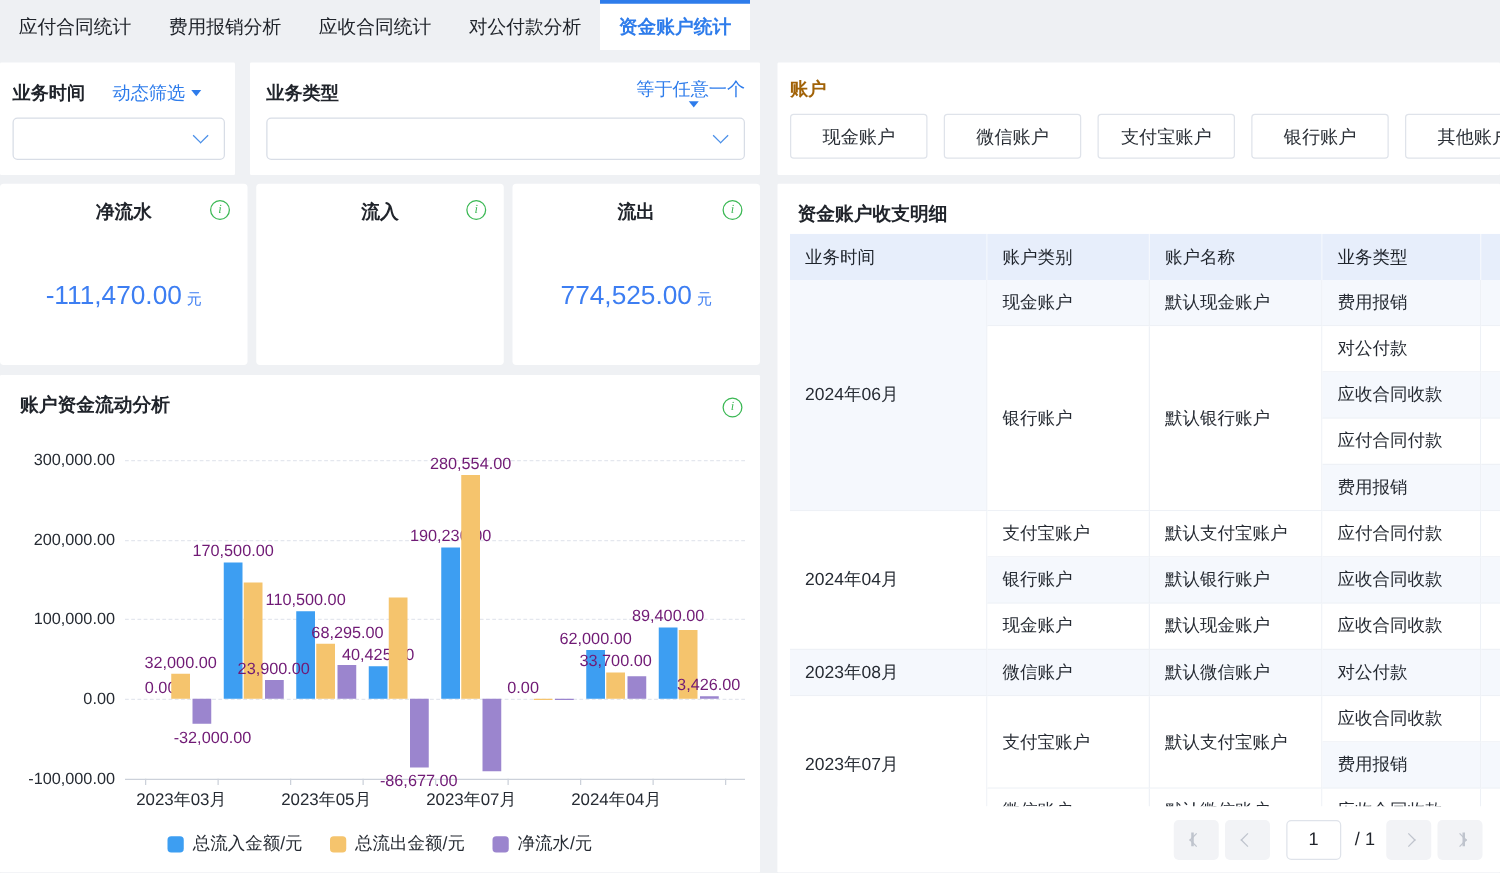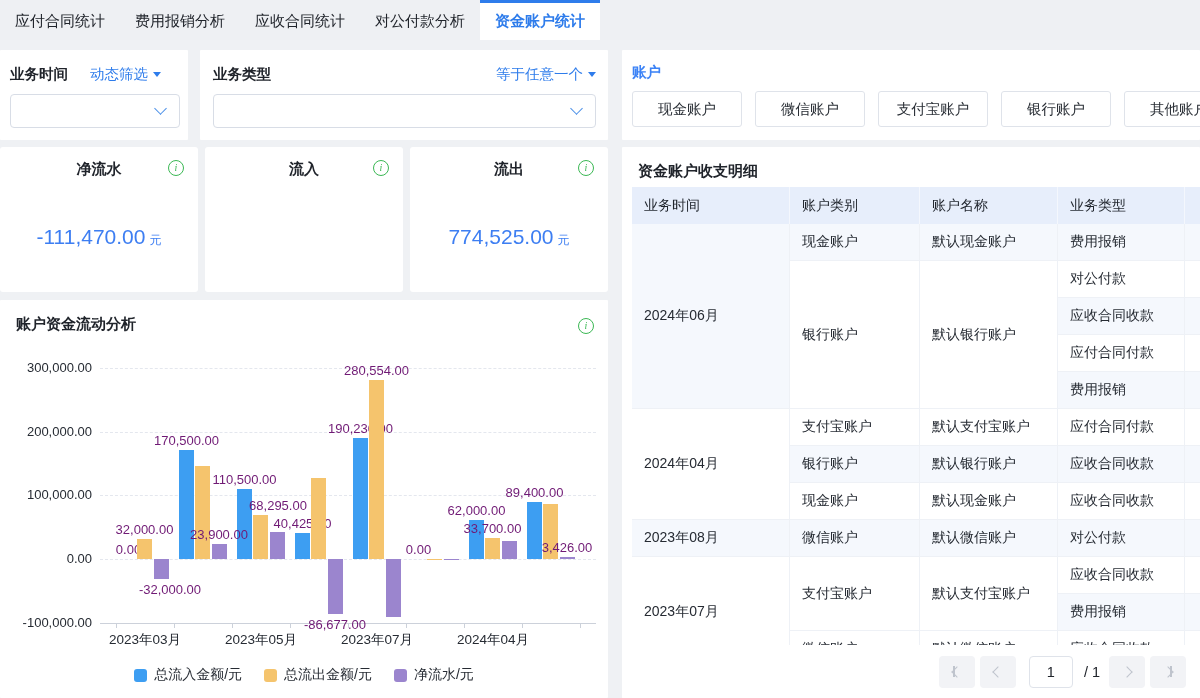--- a/index.html
+++ b/index.html
@@ -12,21 +12,21 @@
   .layout { display:flex; }
   .left { width:608px; }
   .right { width:578px; margin-left:14px; }
   .panel { background:#fff; border-radius:1px; }
   .filter-row { display:flex; margin-top:10px; height:90px; }
   .filter-a { width:188px; padding:12px 8px 0 10px; }
   .filter-b { width:408px; margin-left:12px; padding:12px 12px 0 13px; }
   .filter-head { display:flex; align-items:center; height:24px; }
   .filter-label { font-size:14.5px; font-weight:bold; color:#20242b; }
   .filter-link { font-size:14.5px; color:#2e7ceb; margin-left:22px; display:flex; align-items:center; cursor:pointer; }
-  .filter-b .filter-link { margin-left:auto; }
+  .filter-b .filter-link { margin-left:auto;flex-direction:column; }
   .caret { width:0; height:0; border-left:4.5px solid transparent; border-right:4.5px solid transparent;
     border-top:5.5px solid #2e7ceb; margin-left:5px; display:inline-block; }
   .select { margin-top:8px; height:34px; border:1px solid #d8dde6; border-radius:4px; background:#fff;
     display:flex; align-items:center; justify-content:flex-end; padding-right:14px; cursor:pointer; }
   .sel-chev { width:9px; height:9px; border-right:1.6px solid #4a8fe8; border-bottom:1.6px solid #4a8fe8;
     transform:rotate(45deg); margin-top:-5px; }
   .cards { display:flex; margin-top:7px; height:145px; gap:7px; }
   .card { flex:1; background:#fff; border-radius:3px; position:relative; }
   .card-label { text-align:center; margin-top:13px; font-size:15px; font-weight:bold; color:#20242b; }
   .info-icon { position:absolute; right:14px; top:13px; width:16px; height:16px; border:1.5px solid #3bb854;
@@ -42,21 +42,21 @@
   .gridline.solid { border-top:1px solid #ccd1da; }
   .ytick { position:absolute; left:0; width:92px; text-align:right; color:#262b33; }
   .xtick-mark { position:absolute; width:1px; height:5px; background:#ccd1da; }
   .bar { position:absolute; width:15px; }
   .bar-label { position:absolute; width:132px; text-align:center; color:#701a75; white-space:nowrap; }
   .xlabel { position:absolute; width:110px; text-align:center; font-size:13.5px; color:#262b33; }
   .legend { position:absolute; left:0; right:0; display:flex; justify-content:center; gap:22px; }
   .legend-item { display:flex; align-items:center; gap:7px; font-size:14px; color:#262b33; }
   .legend-swatch { width:13px; height:13px; border-radius:3px; display:inline-block; }
   .accounts-panel { margin-top:10px; height:90px; padding:10px 0 0 10px; overflow:hidden; }
-  .accounts-title { font-size:14.5px; font-weight:bold; color:#3b82f6; height:24px; line-height:24px; }
+  .accounts-title { font-size:14.5px; font-weight:bold; color:#a16207; height:24px; line-height:24px; }
   .acc-btns { display:flex; gap:13px; margin-top:7px; width:620px; }
   .acc-btn { width:110px; height:36px; flex:0 0 auto; background:#fff; border:1px solid #dfe3ea; border-radius:3px;
     font-size:14.5px; color:#2a2f36; display:flex; align-items:center; justify-content:center; cursor:pointer; }
   .table-panel { margin-top:7px; height:551px; position:relative; overflow:hidden; }
   .tablewrap { margin:6px 0 0 10px; width:568px; overflow:hidden; }
   table { border-collapse:separate; border-spacing:0; table-layout:fixed; width:593px; font-size:14px; }
   th { height:37px; text-align:left; padding:0 12px; background:#e7eefb; color:#1f242c; font-weight:500;
     border-right:1px solid #f4f7fd; }
   th:last-child { border-right:none; }
   td { height:37px; padding:0 12px; border-bottom:1px solid #eef1f6; border-right:1px solid #eef1f6;

